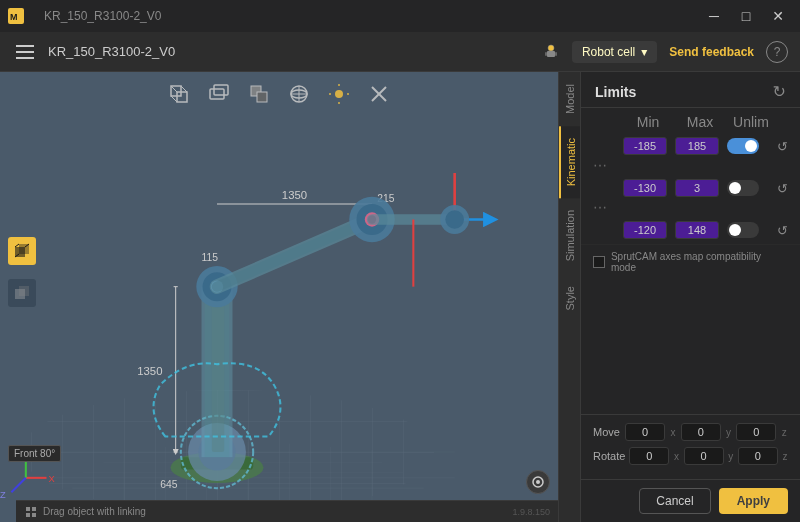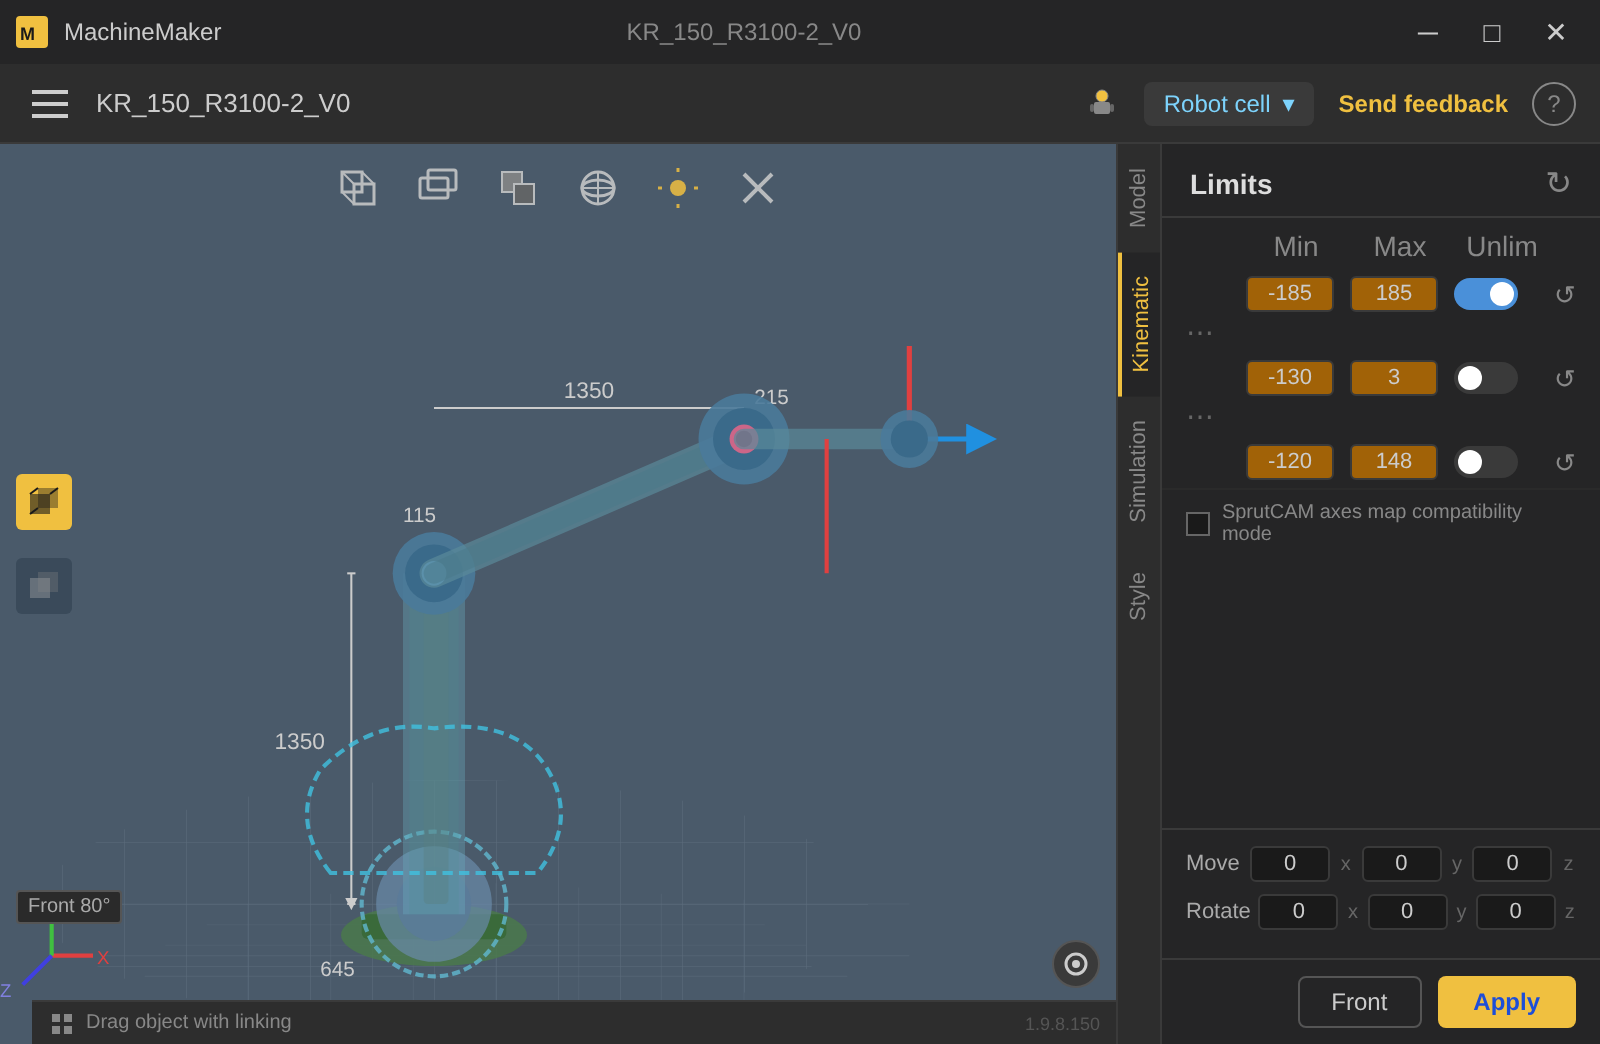--- a/index.html
+++ b/index.html
@@ -11,21 +11,21 @@
     .titlebar-title { color: #ccc; font-size: 12px; flex: 1; }
     .titlebar-controls { display: flex; gap: 4px; }
     .titlebar-btn { width: 28px; height: 22px; background: none; border: none; color: #ccc; cursor: pointer; font-size: 14px; display: flex; align-items: center; justify-content: center; }
 
     
     .toolbar { display: flex; align-items: center; height: 40px; background: #2d2d2d; padding: 0 12px; border-bottom: 1px solid #3a3a3a; }
     .menu-icon { width: 28px; height: 28px; display: flex; flex-direction: column; justify-content: center; gap: 4px; cursor: pointer; padding: 4px; }
     .menu-icon span { width: 18px; height: 2px; background: #ccc; display: block; }
     .toolbar-title { color: #ccc; font-size: 13px; margin-left: 8px; flex: 1; }
     .toolbar-right { display: flex; align-items: center; gap: 12px; }
-    .robot-cell-btn { display: flex; align-items: center; gap: 6px; background: #3a3a3a; border: none; color: #7dd3fc; padding: 4px 10px; border-radius: 4px; cursor: pointer; font-size: 12px; }
+    .robot-cell-btn { display: flex; align-items: center; gap: 6px; background: #3a3a3a; border: none; color: #fef9c3; padding: 4px 10px; border-radius: 4px; cursor: pointer; font-size: 12px; }
     .feedback-btn { background: none; border: none; color: #f0c040; font-size: 12px; cursor: pointer; font-weight: 600; }
     .help-btn { width: 22px; height: 22px; border-radius: 50%; border: 1px solid #888; color: #888; background: none; cursor: pointer; font-size: 12px; display: flex; align-items: center; justify-content: center; }
 
     
     .main { display: flex; height: calc(522px - 72px); }
 
     
     .viewport { flex: 1; position: relative; background: #4a5a6a; overflow: hidden; }
 
     
@@ -43,21 +43,21 @@
     .panel-title { font-size: 14px; color: #ddd; font-weight: 600; }
     .refresh-icon { cursor: pointer; color: #888; font-size: 16px; }
 
     
     .limits-table { padding: 6px 10px; flex: 1; overflow-y: auto; }
     .limits-header { display: grid; grid-template-columns: 28px 50px 50px 48px 22px; gap: 2px; margin-bottom: 4px; padding: 0 2px; }
     .limits-header span { font-size: 14px; color: #888; text-align: center; }
     .limits-row { display: grid; grid-template-columns: 28px 50px 50px 48px 22px; gap: 2px; align-items: center; padding: 3px 2px; }
     .joint-label { font-size: 11px; color: #aaa; display: flex; align-items: center; gap: 4px; padding-left: 28px; }
     .joint-dot { width: 8px; height: 8px; border-radius: 50%; display: inline-block; }
-    .limit-input { width: 44px; background: #a16207; border: 1px solid #3a3a3a; color: #ccc; font-size: 11px; text-align: center; padding: 2px 3px; border-radius: 3px; }
+    .limit-input { width: 44px; background: #4c1d95; border: 1px solid #3a3a3a; color: #ccc; font-size: 11px; text-align: center; padding: 2px 3px; border-radius: 3px; }
     .toggle-switch { width: 32px; height: 16px; background: #3a3a3a; border-radius: 8px; position: relative; cursor: pointer; }
     .toggle-switch.on { background: #4a90d9; }
     .toggle-switch::after { content: ''; position: absolute; width: 12px; height: 12px; background: white; border-radius: 50%; top: 2px; left: 2px; transition: left 0.2s; }
     .toggle-switch.on::after { left: 18px; }
     .reset-icon { color: #888; cursor: pointer; font-size: 13px; }
     .more-icon { color: #666; cursor: pointer; font-size: 14px; }
 
     
     .sprutcam-row { display: flex; align-items: center; gap: 6px; padding: 6px 12px; border-top: 1px solid #2a2a2a; }
     .sprutcam-check { width: 12px; height: 12px; border: 1px solid #666; background: #1a1a1a; cursor: pointer; }
@@ -66,21 +66,21 @@
     
     .transform-section { padding: 8px 12px; border-top: 1px solid #3a3a3a; margin-top: 12px; }
     .transform-row { display: flex; align-items: center; gap: 4px; margin-bottom: 6px; }
     .transform-label { width: 44px; font-size: 11px; color: #aaa; }
     .transform-input { width: 40px; background: #1a1a1a; border: 1px solid #3a3a3a; color: #ccc; font-size: 11px; text-align: center; padding: 2px 3px; border-radius: 3px; }
     .axis-label { font-size: 10px; color: #666; width: 12px; text-align: center; }
 
     
     .panel-footer { display: flex; justify-content: flex-end; gap: 8px; padding: 8px 12px; border-top: 1px solid #3a3a3a; }
     .cancel-btn { background: none; border: 1px solid #555; color: #ccc; padding: 5px 16px; border-radius: 4px; cursor: pointer; font-size: 12px; }
-    .apply-btn { background: #f0c040; border: none; color: #1d4ed8; padding: 5px 18px; border-radius: 4px; cursor: pointer; font-size: 12px; font-weight: 600; }
+    .apply-btn { background: #f0c040; border: none; color: #404040; padding: 5px 18px; border-radius: 4px; cursor: pointer; font-size: 12px; font-weight: 600; }
 
     
     .robot-svg { position: absolute; top: 0; left: 0; width: 100%; height: 100%; }
 
     
     .left-icons { position: absolute; left: 8px; top: 50%; transform: translateY(-50%); display: flex; flex-direction: column; gap: 8px; }
     .left-icon-box { width: 28px; height: 28px; border-radius: 3px; display: flex; align-items: center; justify-content: center; cursor: pointer; }
     .left-icon-box.yellow { background: #f0c040; }
     .left-icon-box.dark { background: #3a4a5a; }
 
@@ -94,21 +94,20 @@
     .front-badge { position: absolute; bottom: 60px; left: 8px; background: #2a2a2a; border: 1px solid #555; color: #aaa; font-size: 10px; padding: 2px 5px; border-radius: 2px; }
   </style>
 </head>
 <body>
 
 <div class="titlebar">
   <svg class="titlebar-icon" viewBox="0 0 16 16">
     <rect width="16" height="16" fill="#f0c040" rx="2"></rect>
     <text x="2" y="12" font-size="9" fill="#1a1a1a" font-weight="bold">M</text>
   </svg>
-  <span class="titlebar-title">MachineMaker</span>
   <span style="margin-left:12px; color:#888;">KR_150_R3100-2_V0</span>
   <div style="flex:1"></div>
   <div class="titlebar-controls">
     <button class="titlebar-btn">─</button>
     <button class="titlebar-btn">□</button>
     <button class="titlebar-btn close">✕</button>
   </div>
 </div>
 
 <div class="toolbar">
@@ -403,18 +402,18 @@
         <input class="transform-input" value="0" style="">
         <span class="axis-label">x</span>
         <input class="transform-input" value="0" style="">
         <span class="axis-label">y</span>
         <input class="transform-input" value="0" style="">
         <span class="axis-label">z</span>
       </div>
     </div>
 
     <div class="panel-footer">
-      <button class="cancel-btn">Front</button>
+      <button class="cancel-btn">Cancel</button>
       <button class="apply-btn">Apply</button>
     </div>
   </div>
 
 </div>
 
 </body></html>

